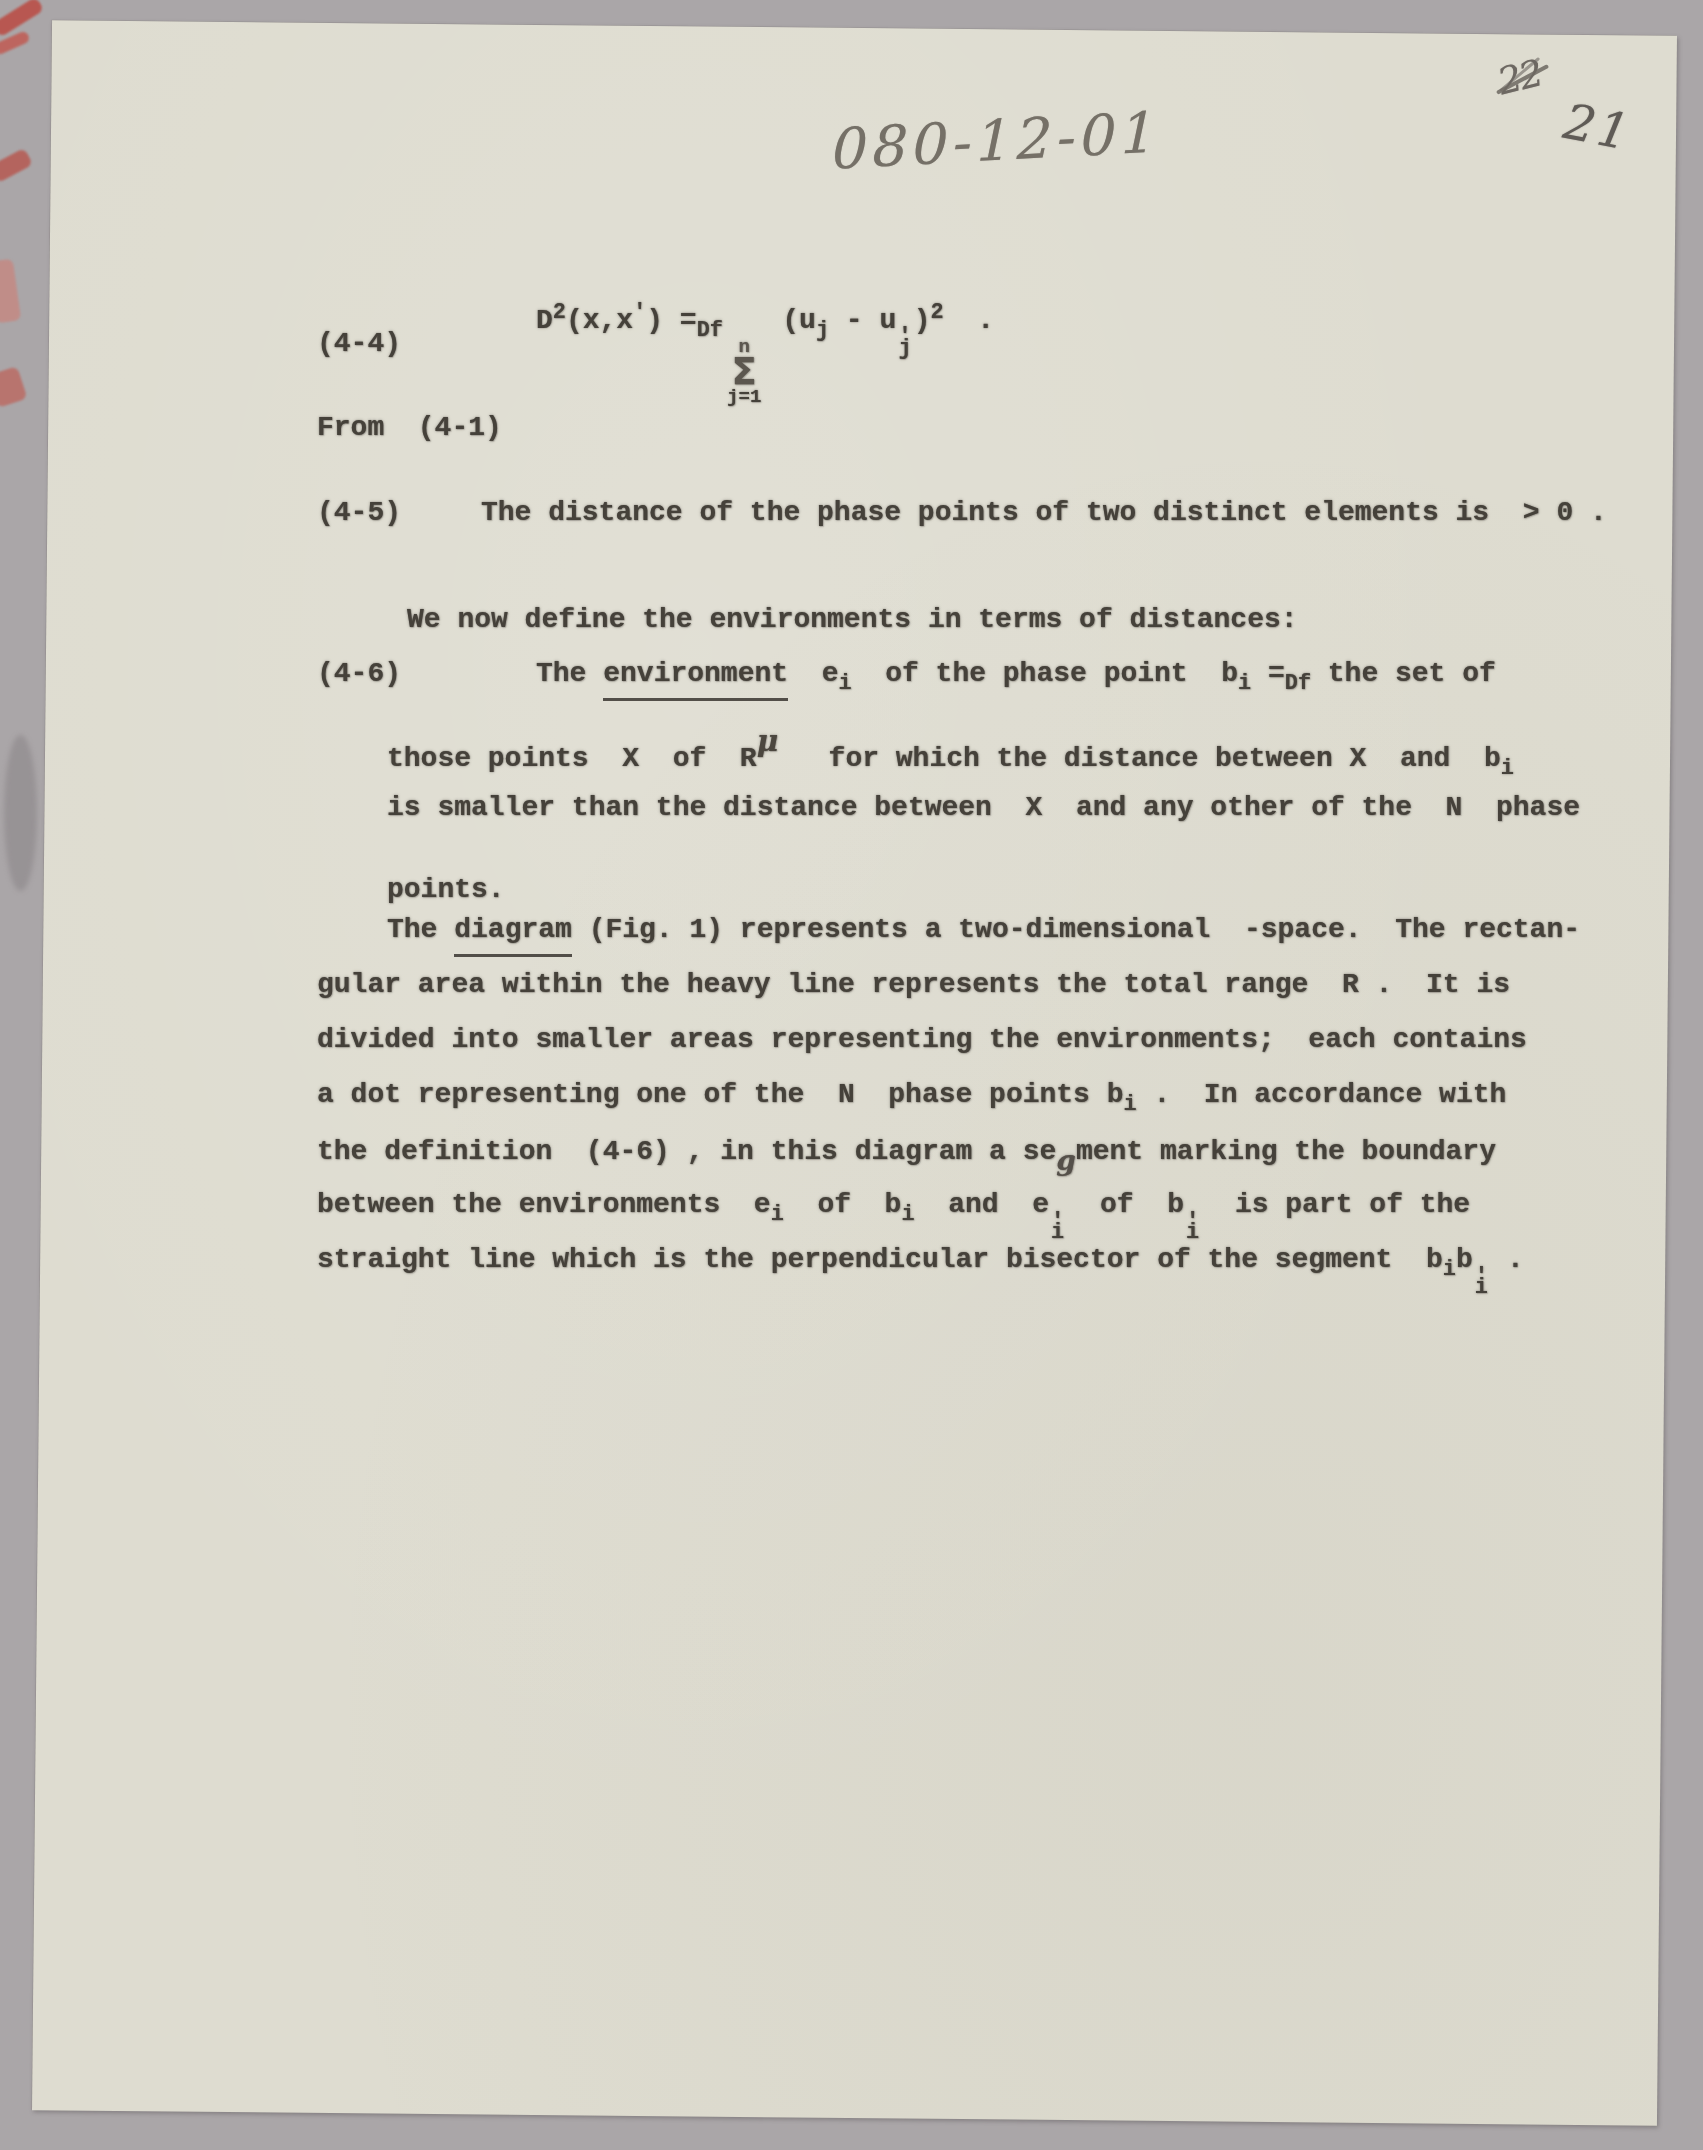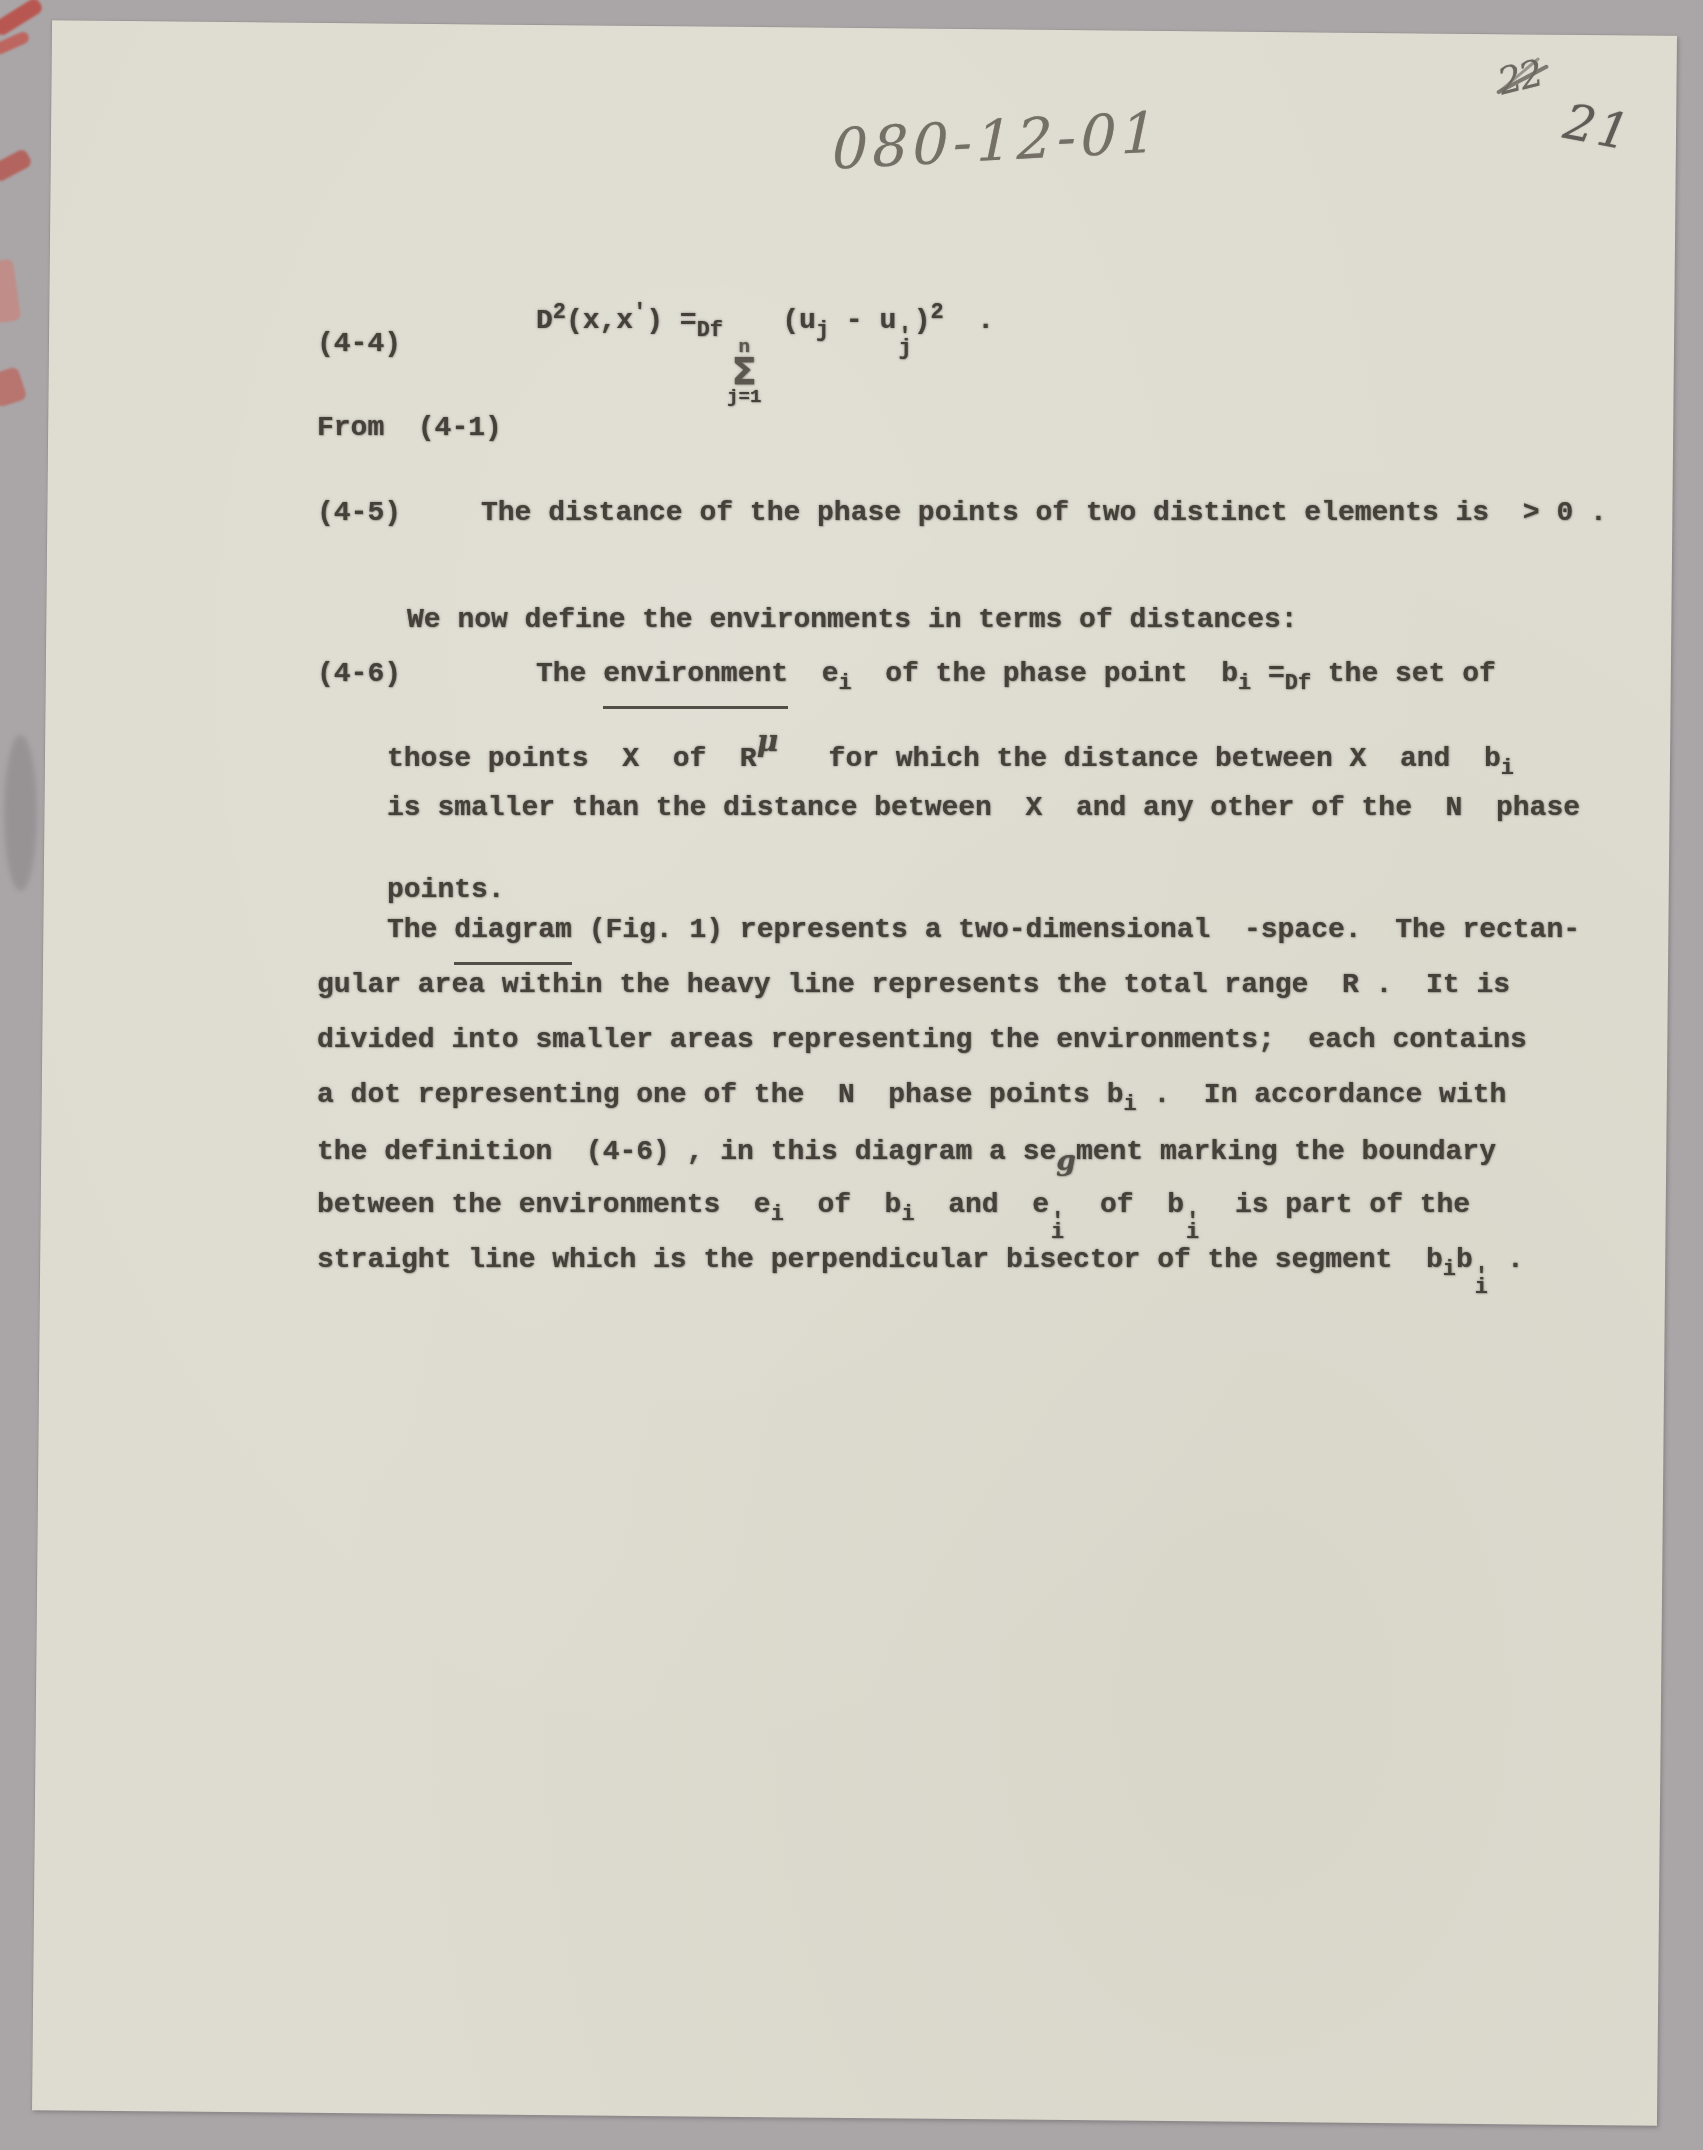--- a/index.html
+++ b/index.html
@@ -12,21 +12,21 @@
            radial-gradient(ellipse at 75% 80%, rgba(120,115,95,.05), rgba(0,0,0,0) 55%),
            #dedcd0;
          box-shadow:1.4px 1.9px 4.7px rgba(60,55,58,.35), -0.5px -0.5px 0 rgba(130,126,120,.4);
          transform:rotate(0.55deg);transform-origin:50% 50%;}
   
   .tline{position:absolute;white-space:pre;font-size:28px;line-height:1.18;font-weight:700;
          color:#45413a;letter-spacing:0;
          text-shadow:0 0 1.4px rgba(64,60,54,.65),0 0 3.8px rgba(64,60,54,.22),0.9px 0.5px 0.9px rgba(64,60,54,.18);}
   .seg-sub{font-size:.78em;vertical-align:-.38em;}
   .seg-sup{font-size:.78em;vertical-align:.45em;}
-  .seg-u{border-bottom:3.3px solid rgba(62,58,52,.88);padding-bottom:17px;}
+  .seg-u{border-bottom:3.3px solid rgba(62,58,52,.88);padding-bottom:9px;}
   .seg-hsup{font-family:"DejaVu Serif",serif;font-style:italic;font-weight:700;
             font-size:1.05em;vertical-align:.5em;color:#4c473f;letter-spacing:0;}
   .seg-hg{font-family:"DejaVu Serif",serif;font-style:italic;font-weight:700;
           position:relative;top:.38em;color:#55504a;}
   .sumstack{display:inline-flex;flex-direction:column;align-items:center;
             vertical-align:-.85em;line-height:.95;margin:0 .15em;}
   .sumstack .st-top{font-size:.68em;color:#5c574f;}
   .sumstack .st-mid{font-size:1.32em;line-height:.88;color:#5c574f;font-family:"DejaVu Sans",sans-serif;}
   .sumstack .st-bot{font-size:.68em;}
   .pstack{display:inline-flex;flex-direction:column;align-items:center;

